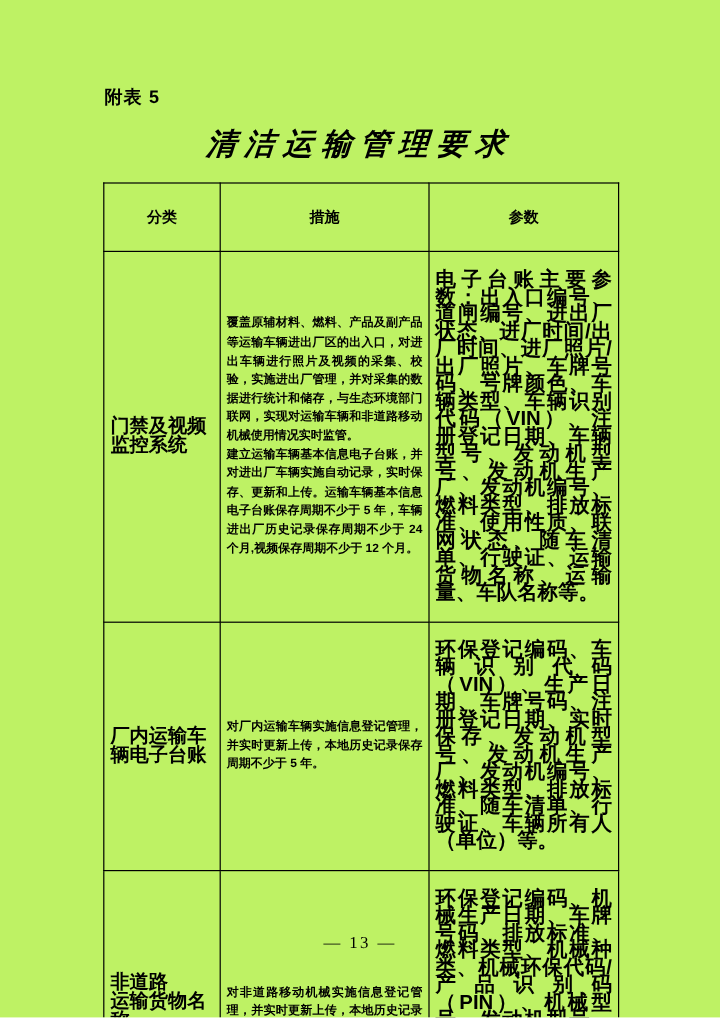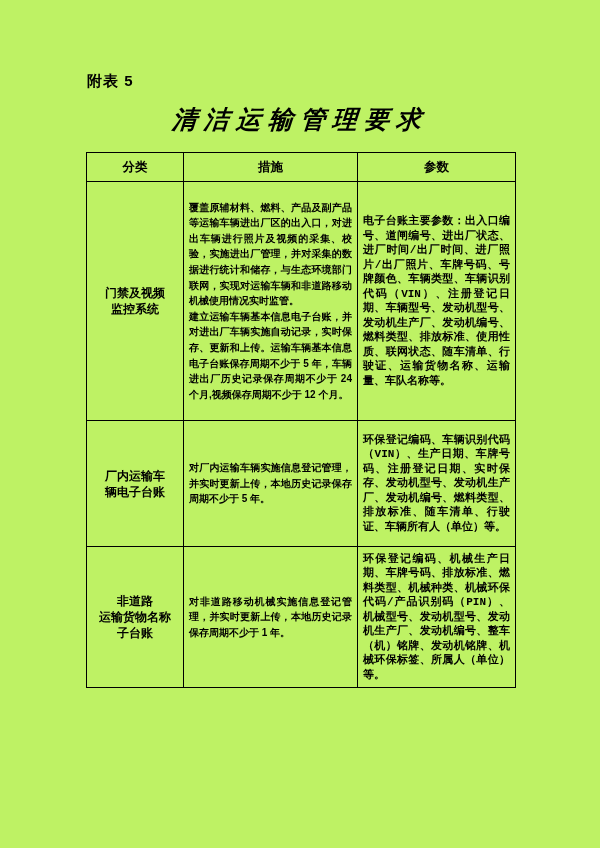--- a/index.html
+++ b/index.html
@@ -45,47 +45,45 @@
     border-collapse: collapse;
     table-layout: fixed;
     border: 1.5px solid #000000;
   }
   table.main-table col.c1 { width: 97px; }
   table.main-table col.c2 { width: 174px; }
   table.main-table col.c3 { width: 158px; }
   table.main-table td, table.main-table th {
     border: 1px solid #000000;
     vertical-align: middle;
-    padding: 2px 5px;
+    padding: 16px 5px;
     font-weight: bold;
     overflow: hidden;
   }
   tr.header-row th {
     height: 24px;
     font-size: 12.5px;
     font-weight: bold;
     text-align: center;
   }
   td.cat-cell {
-    text-align: center;
-    font-size: 12px;
+    font-size: 16px;
     line-height: 16px;
     white-space: pre-wrap;
   }
   td.measure-cell {
     font-size: 10px;
     line-height: 15.6px;
     text-align: justify;
     white-space: pre-wrap;
   }
   td.param-cell {
-    font-size: 11px;
+    font-size: 17px;
     line-height: 14.5px;
     text-align: justify;
-    font-family: Liberation Mono, monospace;
   }
   tr.row-1 > td { height: 234px; }
   tr.row-2 > td { height: 121px; }
   tr.row-3 > td { height: 136px; }
   .note {
     position: absolute;
     left: 85px;
     top: 687px;
     width: 433px;
     font-size: 11.5px;
@@ -142,14 +140,15 @@
         <td class="cat-cell">非道路
 运输货物名称
 子台账</td>
         <td class="measure-cell">对非道路移动机械实施信息登记管理，并实时更新上传，本地历史记录保存周期不少于 1 年。</td>
         <td class="param-cell">环保登记编码、机械生产日期、车牌号码、排放标准、燃料类型、机械种类、机械环保代码/产品识别码（PIN）、机械型号、发动机型号、发动机生产厂、发动机编号、整车（机）铭牌、发动机铭牌、机械环保标签、所属人（单位）等。</td>
       </tr>
     </tbody>
   </table>
 
 
+  <div class="page-number">— 13 —</div>
 
 </div>
 
 </body></html>

